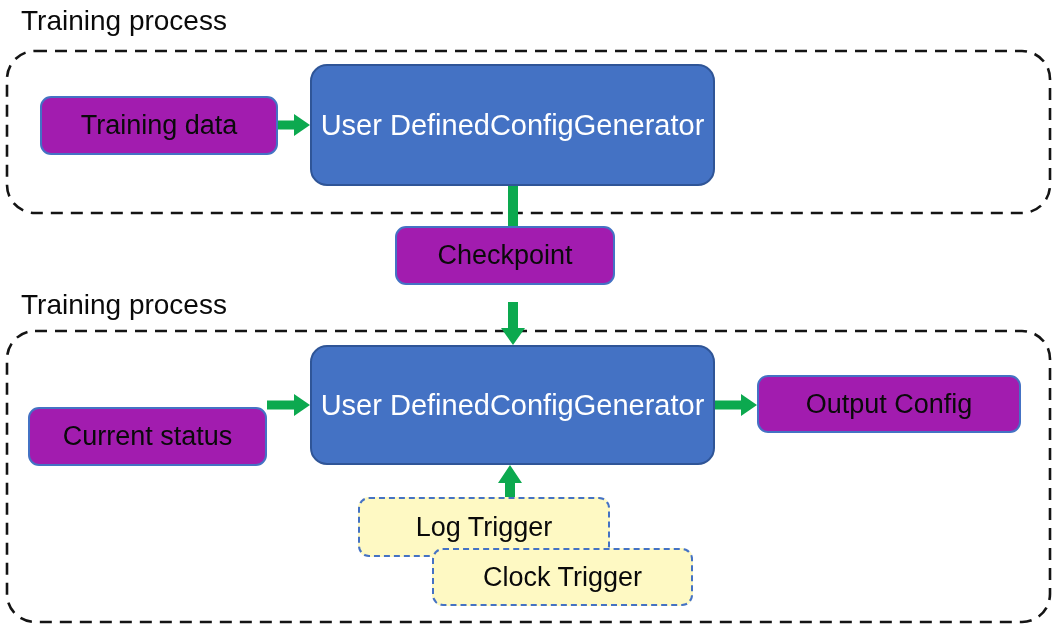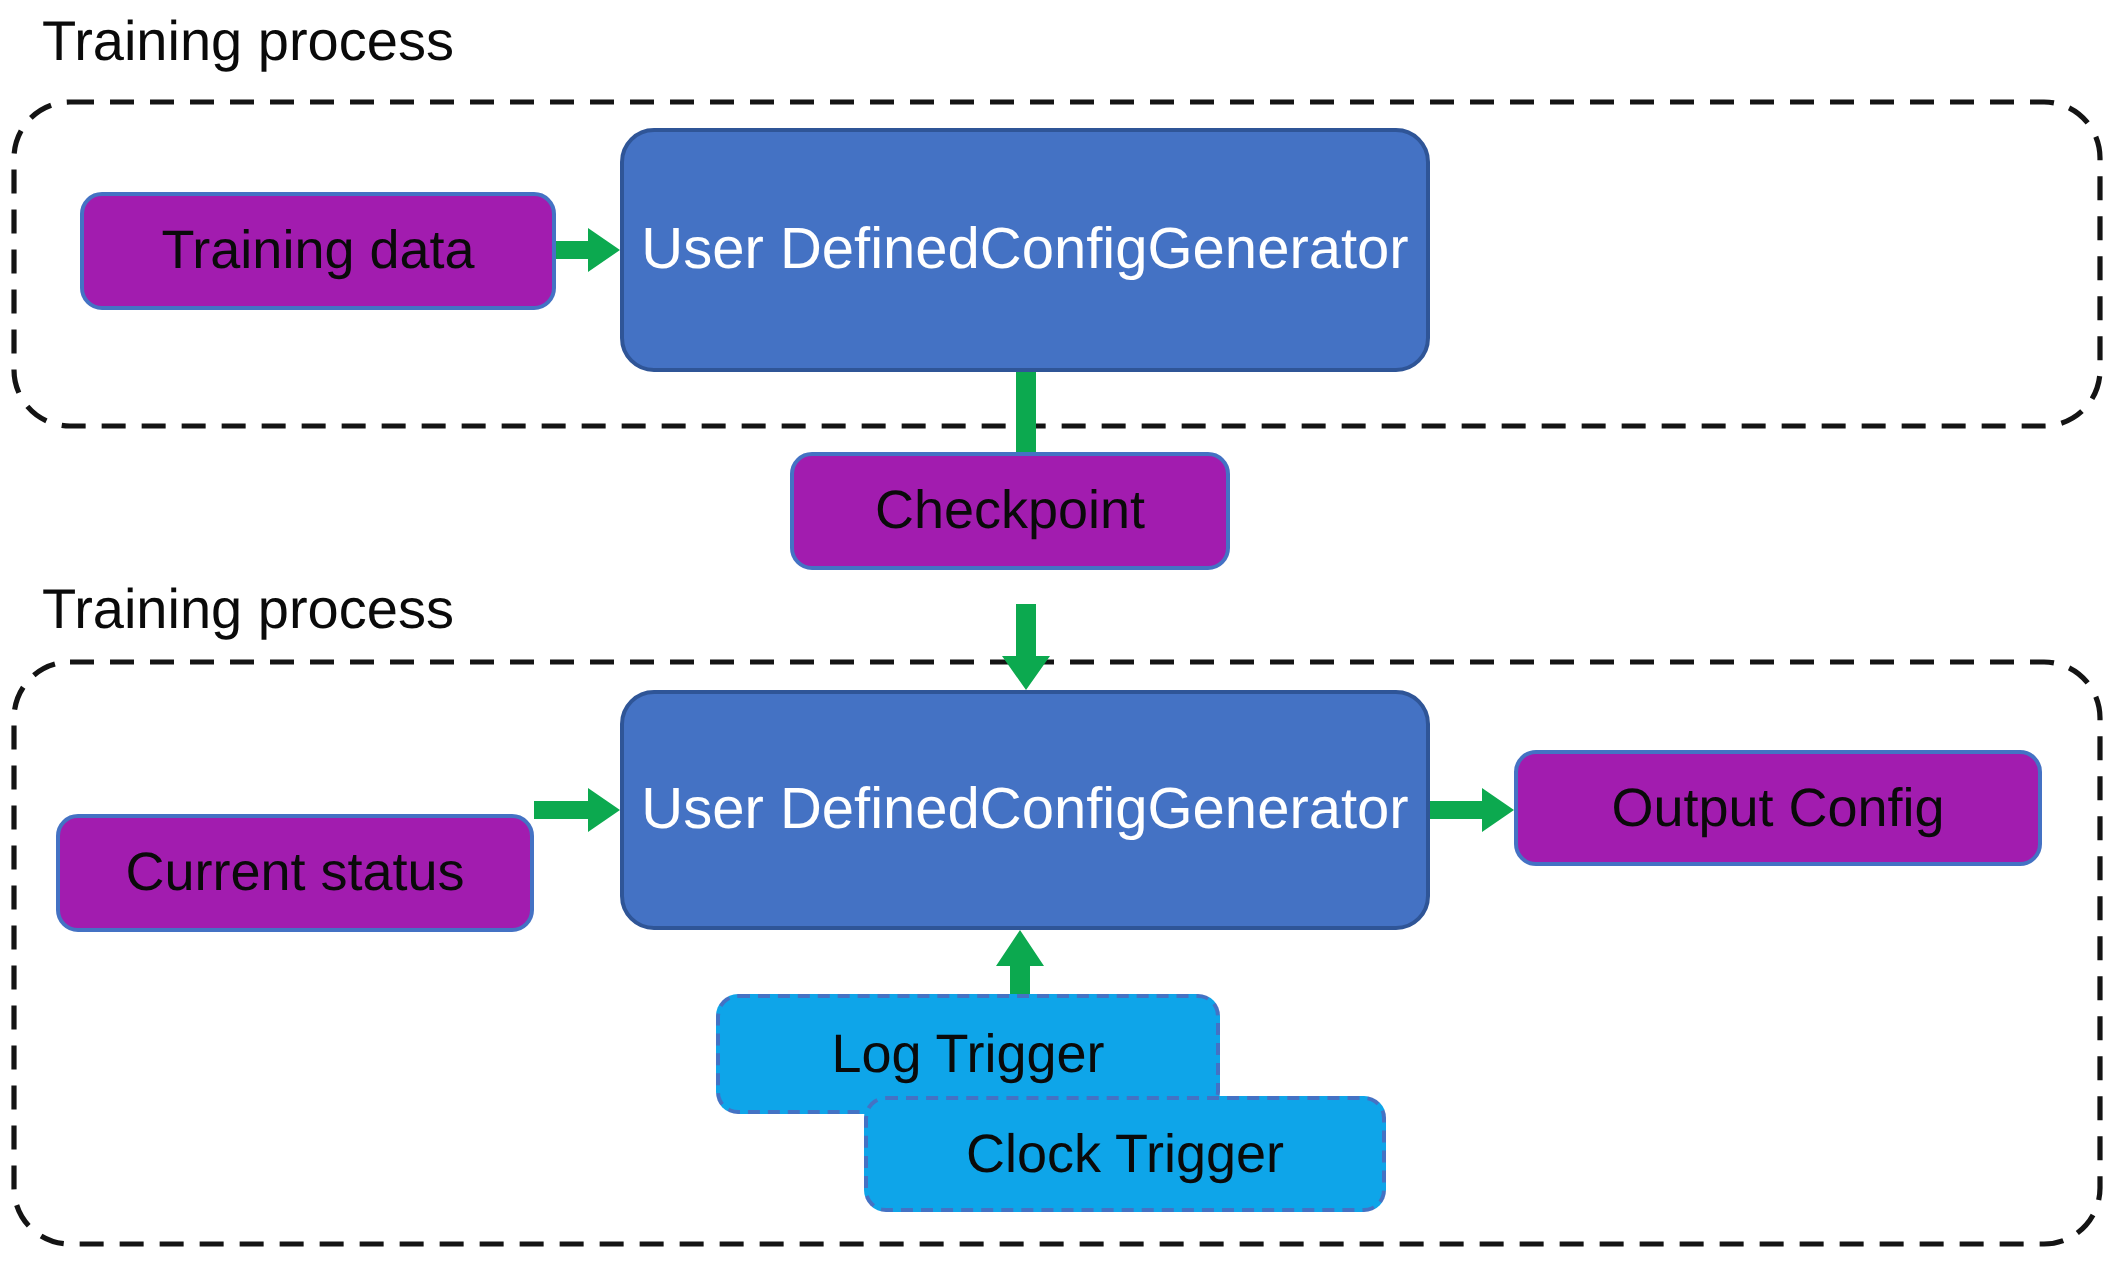--- a/index.html
+++ b/index.html
@@ -63,21 +63,21 @@
     border-radius: 17px;
     color: var(--gen-text);
     font-size: 29px;
     line-height: 40px;
     flex-direction: row;
     z-index: 2;
   }
   .trigger-box {
     border: 2px dashed var(--accent-blue);
     border-radius: 11px;
-    background: #0ea5e9;
+    background: #fef9c3;
   }
   .z3 { z-index: 3; }
   .z4 { z-index: 4; }
 </style>
 </head>
 <body>
 
 <div class="canvas">
 
   <svg class="svg-layer" viewBox="0 0 1057 631" xmlns="http://www.w3.org/2000/svg">

